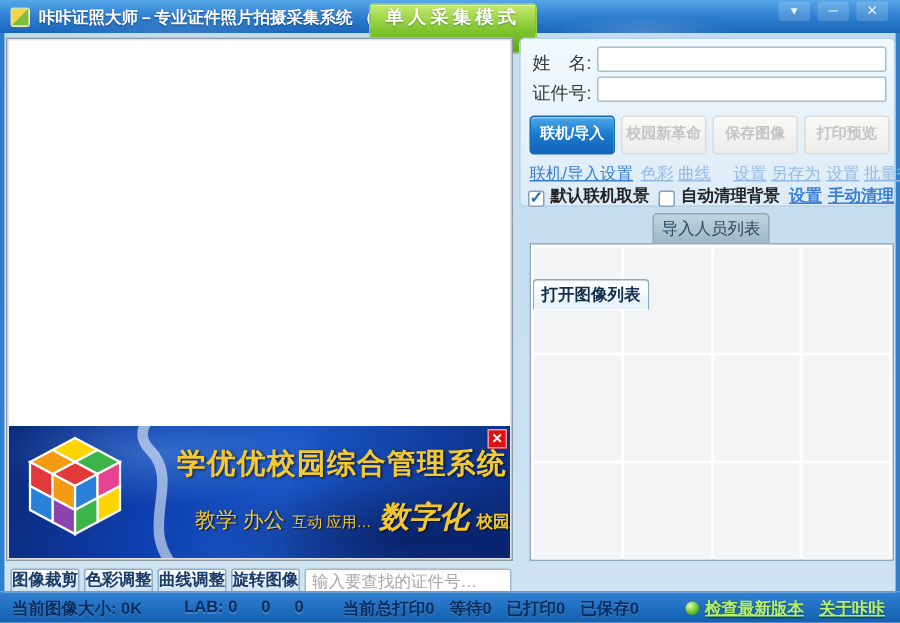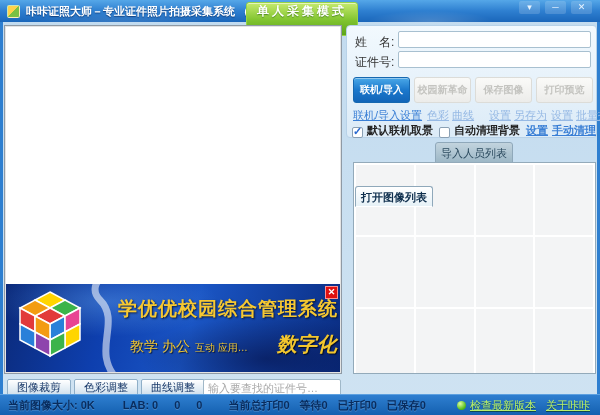--- a/index.html
+++ b/index.html
@@ -32,28 +32,28 @@
       radial-gradient(ellipse 180px 60px at 78% 85%, rgba(0,0,40,.45), transparent 70%),
       radial-gradient(ellipse 160px 50px at 30% 20%, rgba(120,190,255,.35), transparent 70%),
       linear-gradient(105deg,#0b2a7a 0%,#0e3fae 30%,#1a55c4 55%,#0a2c80 100%); }
   .swirl { position:absolute; left:78px; top:-8px; width:40px; height:104px; opacity:.55; }
   .ad-title { position:absolute; left:112px; top:12px; color:#f6c832; font-size:19px; font-weight:bold;
     letter-spacing:1px; text-shadow:1px 1px 2px rgba(0,0,0,.7); white-space:nowrap; }
   .ad-sub { position:absolute; left:124px; top:47px; color:#f2c62e; white-space:nowrap;
     text-shadow:1px 1px 1px rgba(0,0,0,.7); display:flex; align-items:baseline; gap:5px; }
   .sub-strong { font-size:14px; font-weight:normal; }
   .sub-small { font-size:10px; }
-  .sub-big { font-size:20px; font-weight:bold; font-style:italic;margin-left:24px; }
+  .sub-big { font-size:20px; font-weight:bold; font-style:italic; }
   .sub-tail { font-size:11px; font-weight:bold; }
   .ad-close { position:absolute; right:2px; top:2px; width:13px; height:13px; background:#e01010; border:1px solid #ff9090;
     color:#fff; font-size:9px; font-weight:bold; line-height:11px; text-align:center; cursor:pointer; }
 
   
   .toolbar { position:absolute; left:4px; top:376px; display:flex; gap:3px; }
-  .tb-btn { width:64px; height:17px; font-size:11px; font-weight:normal; color:#1a3a6a;
+  .tb-btn { width:46px; height:17px; font-size:11px; font-weight:bold; color:#1a3a6a;
     background:linear-gradient(#ffffff,#e2edf5 60%,#cfdfec); border:1px solid #8fafc8; border-radius:2px;
     text-align:center; line-height:15px; cursor:pointer; white-space:nowrap; }
   .search-input { position:absolute; left:200px; top:376px; width:138px; height:17px;
     border:1px solid #a0b8c8; border-radius:2px; font-size:11px; padding:0 4px; color:#555;
     font-family:"Liberation Sans", sans-serif; }
   .search-input::placeholder { color:#a8a8a8; }
 
   
   .form-panel { position:absolute; left:343px; top:22px; width:251px; height:113px; border-radius:4px;
     background:linear-gradient(#f2f9fe,#dcebf7); border:1px solid #b8d2e8; }
@@ -88,21 +88,21 @@
   .grid-inner { position:absolute; inset:2px; display:grid; grid-template-columns:repeat(4,1fr);
     grid-auto-rows:70px; gap:2px; }
   .cell { background:#f3f4f5; }
 
   
   .statusbar { position:absolute; left:-3px; right:-3px; bottom:-3px; height:21px;
     background:linear-gradient(#2f7fd0,#1460b0); border-top:1px solid #5da0e0;
     display:flex; align-items:center; font-size:11px; font-weight:bold; color:#082c5e; white-space:nowrap;text-align:center; }
   .st { text-shadow:0 1px 0 rgba(255,255,255,.18); }
   .st-right { margin-left:auto; display:flex; align-items:center; gap:10px; margin-right:10px; }
-  .st-link { color:#b8f06a; text-decoration:underline; cursor:pointer; font-weight:normal; text-shadow:0 1px 1px rgba(0,40,0,.5); }
+  .st-link { color:#b8f06a; text-decoration:underline; cursor:pointer; font-weight:bold; text-shadow:0 1px 1px rgba(0,40,0,.5); }
   .orb { width:9px; height:9px; border-radius:50%; background:radial-gradient(circle at 35% 30%,#dfffa0,#4db814 70%); margin-right:-6px; }
 </style>
 </head>
 <body>
 
 <div class="window">
 
   <div class="titlebar">
     <div class="title-icon"></div>
     <div class="title-text">咔咔证照大师－专业证件照片拍摄采集系统 （v4.0.0.2）</div>

